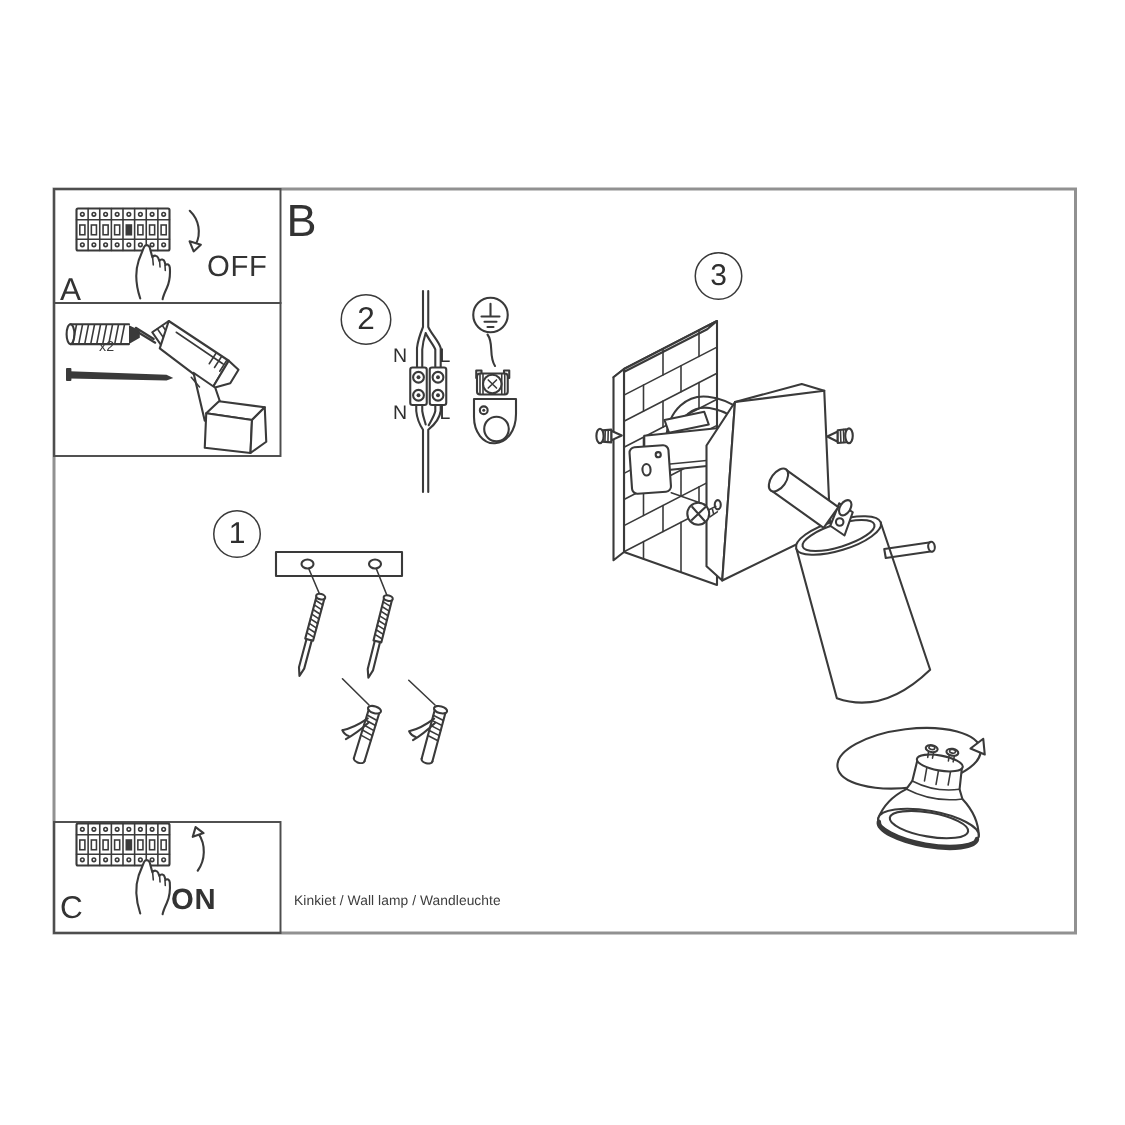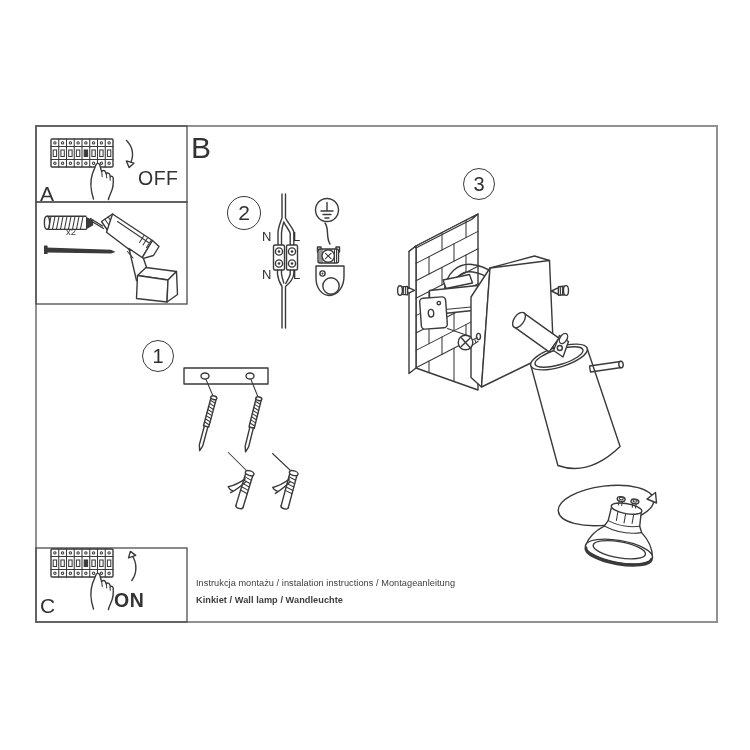--- a/index.html
+++ b/index.html
@@ -291,16 +291,15 @@
 
   <div class="stepnum c1">1</div>
   <div class="stepnum c2">2</div>
   <div class="stepnum c3">3</div>
 
   <div class="lbl wire" style="left:262px;top:229.5px;">N</div>
   <div class="lbl wire" style="left:293px;top:229.5px;">L</div>
   <div class="lbl wire" style="left:262px;top:267.5px;">N</div>
   <div class="lbl wire" style="left:293px;top:267.5px;">L</div>
 
-  <div class="lbl foot" style="left:196px;top:578.5px;">Instrukcja montażu / instalation instructions / Montageanleitung</div>
-  <div class="lbl foot" style="left:196px;top:595.5px;font-weight:bold;">Kinkiet / Wall lamp / Wandleuchte</div>
+  <div class="lbl foot" style="left:196px;top:595.5px;">Kinkiet / Wall lamp / Wandleuchte</div>
 
 </div>
 
 </body></html>

